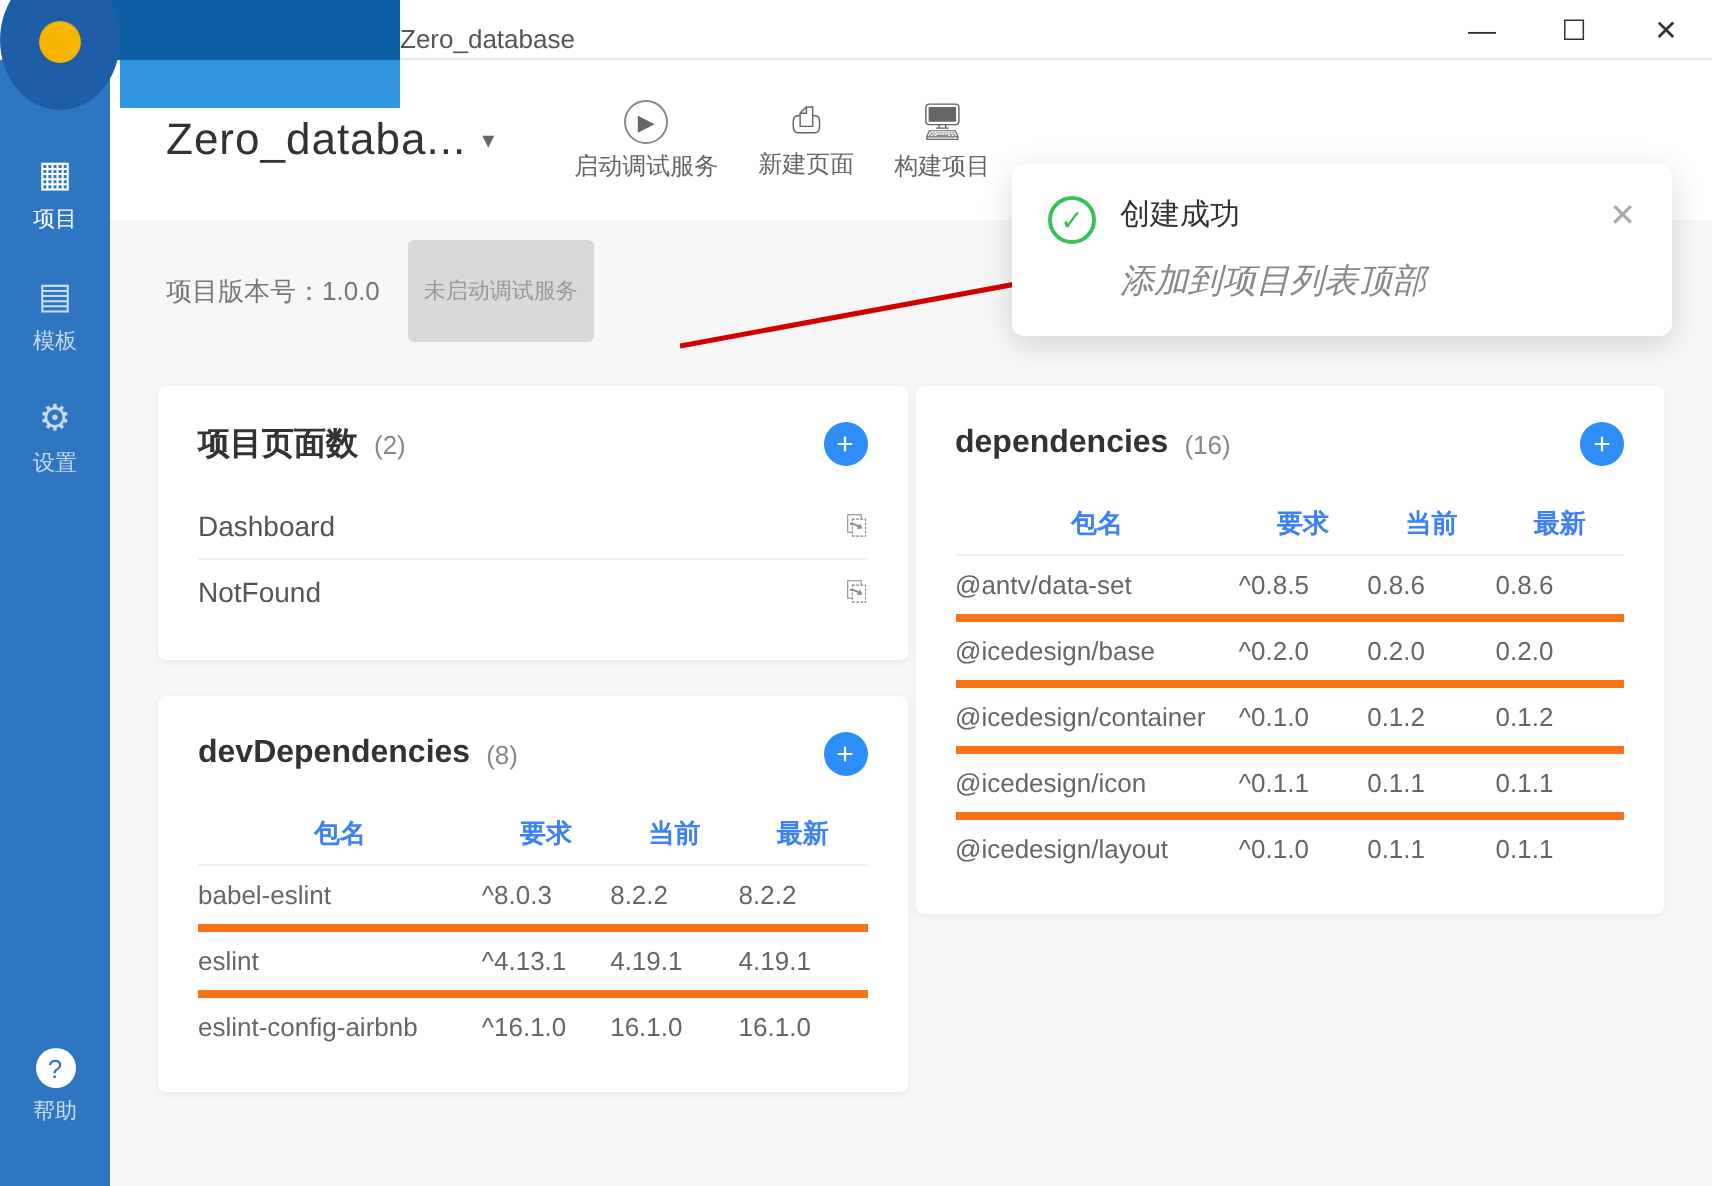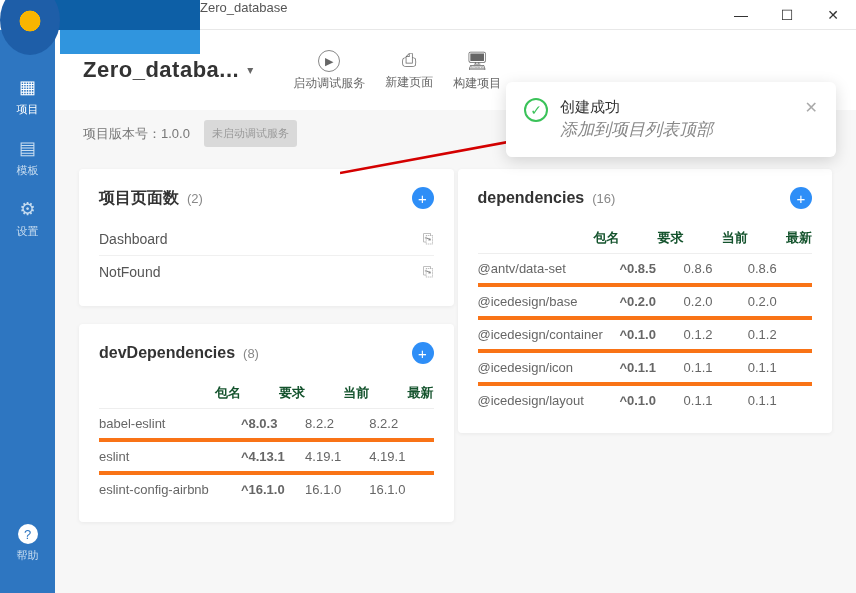--- a/index.html
+++ b/index.html
@@ -3,67 +3,67 @@
   <meta charset="utf-8">
   <style>
     * { margin: 0; padding: 0; box-sizing: border-box; font-family: "Microsoft YaHei", Arial, sans-serif; }
     body { width: 856px; height: 593px; overflow: hidden; background: #fff; position: relative; }
     
     .titlebar { height: 30px; background: #fff; display: flex; align-items: center; border-bottom: 1px solid #e8e8e8; }
     .titlebar-logo { width: 60px; height: 70px; background: #1e5ea8; position: absolute; left: 0; top: -15px; border-radius: 50%; z-index: 10; overflow: hidden; }
     .titlebar-logo::after { content: ""; position: absolute; left: 12px; top: 18px; width: 36px; height: 36px; background: radial-gradient(circle, #f8b500 40%, #1e5ea8 42%); border-radius: 50%; }
     .title-band { position: absolute; left: 50px; top: 0; width: 150px; height: 30px; background: #0d5fa6; z-index: 5; }
     .title-band2 { position: absolute; left: 60px; top: 30px; width: 140px; height: 24px; background: #3095de; z-index: 5; }
-    .titlebar-text { position: absolute; left: 200px; top: 0; font-size: 13px; color: #555; }
+    .titlebar-text { position: absolute; left: 200px; top: 12px; font-size: 13px; color: #555; }
     .win-controls { position: absolute; right: 0; top: 0; display: flex; }
     .win-btn { width: 46px; height: 30px; display: flex; align-items: center; justify-content: center; font-size: 14px; color: #333; cursor: pointer; font-family: Arial; }
     
     .sidebar { position: absolute; left: 0; top: 30px; width: 55px; height: 563px; background: #2e76c1; display: flex; flex-direction: column; align-items: center; padding-top: 36px; z-index: 3; }
     .side-item { width: 55px; display: flex; flex-direction: column; align-items: center; padding: 10px 0; color: #c8ddf0; cursor: pointer; }
     .side-item.active { color: #fff; }
     .side-icon { font-size: 18px; margin-bottom: 4px; }
     .side-label { font-size: 11px; }
     .side-bottom { margin-top: auto; margin-bottom: 20px; }
     
     .main { position: absolute; left: 55px; top: 30px; right: 0; bottom: 0; background: #f7f7f7; overflow: hidden; }
     
     .topbar { height: 80px; background: #fff; display: flex; align-items: center; padding-left: 28px; }
-    .proj-title { font-size: 22px; font-weight: 700; color: #333; margin-right: 8px; letter-spacing: 0.5px; text-align: right; }
+    .proj-title { font-size: 22px; font-weight: 400; color: #333; margin-right: 8px; letter-spacing: 0.5px; text-align: right; }
     .proj-caret { font-size: 12px; color: #666; cursor: pointer; margin-right: 40px; }
     .top-actions { display: flex; gap: 20px; }
     .top-act { display: flex; flex-direction: column; align-items: center; cursor: pointer; color: #666; padding-top: 2px; }
     .top-act-icon { font-size: 18px; margin-bottom: 3px; border: 1px solid #888; border-radius: 50%; width: 22px; height: 22px; display: flex; align-items: center; justify-content: center; font-size: 11px; }
     .top-act-icon.nocircle { border: none; width: auto; height: auto; font-size: 18px; }
     .top-act-label { font-size: 12px; }
     
     .subbar { padding: 10px 28px; display: flex; align-items: center; gap: 14px; color: #777; font-size: 13px; text-align: right; }
-    .badge-inactive { background: #d9d9d9; color: #999; padding: 6px 8px; border-radius: 3px; font-size: 11px; }
+    .badge-inactive { background: #d9d9d9; color: #999; padding: 18px 8px; border-radius: 3px; font-size: 11px; }
     
     .content { display: flex; gap: 4px; padding: 12px 24px; }
     .col { flex: 1; display: flex; flex-direction: column; gap: 18px; }
     .card { background: #fff; border-radius: 4px; box-shadow: 0 1px 4px rgba(0,0,0,0.06); padding: 18px 20px; }
     .card-hd { display: flex; align-items: center; margin-bottom: 14px; }
     .card-title { font-size: 16px; font-weight: 700; color: #333; }
     .card-count { color: #888; font-size: 13px; margin-left: 8px; }
     .plus-btn { margin-left: auto; width: 22px; height: 22px; border-radius: 50%; background: #2e8ef7; color: #fff; display: flex; align-items: center; justify-content: center; font-size: 15px; cursor: pointer; }
     
     .page-row { display: flex; align-items: center; padding: 8px 0; border-bottom: 1px solid #f0f0f0; color: #555; font-size: 14px; }
     .page-row:last-child { border-bottom: none; }
     .page-icon { margin-left: auto; color: #888; font-size: 13px; }
     
     .dep-table { width: 100%; border-collapse: collapse; font-size: 13px; }
-    .dep-table th { text-align: right; color: #14532d; font-weight: 600; padding: 6px 0; border-bottom: 1px solid #eee; }
+    .dep-table th { text-align: center; color: #3b82f6; font-weight: 600; padding: 6px 0; border-bottom: 1px solid #eee; }
     .dep-table td { padding: 7px 0; color: #666; border-bottom: 4px solid #f97316; }
     .dep-table tr:last-child td { border-bottom: none; }
-    .req-ver { color: #26a65b; font-weight: bold; }
+    .req-ver { color: #26a65b; }
     
     .toast { position: absolute; right: 20px; top: 82px; width: 330px; background: #fff; border-radius: 6px; box-shadow: 0 4px 16px rgba(0,0,0,0.15); padding: 16px 18px; display: flex; align-items: flex-start; gap: 12px; z-index: 20; }
     .toast-icon { width: 24px; height: 24px; border: 2px solid #3ac259; border-radius: 50%; display: flex; align-items: center; justify-content: center; color: #3ac259; font-size: 14px; flex-shrink: 0; }
     .toast-body { flex: 1; }
-    .toast-title { font-size: 15px; color: #333; margin-bottom: 1px; }
+    .toast-title { font-size: 15px; color: #333; margin-bottom: 12px; }
     .toast-msg { font-size: 17px; color: #888; font-style: italic; }
     .toast-close { color: #aaa; font-size: 16px; cursor: pointer; }
     
     .arrow { position: absolute; left: 340px; top: 135px; pointer-events: none; z-index: 19; }
   </style>
 </head>
 <body>
 
 <div class="titlebar">
   <div class="titlebar-logo"></div>

